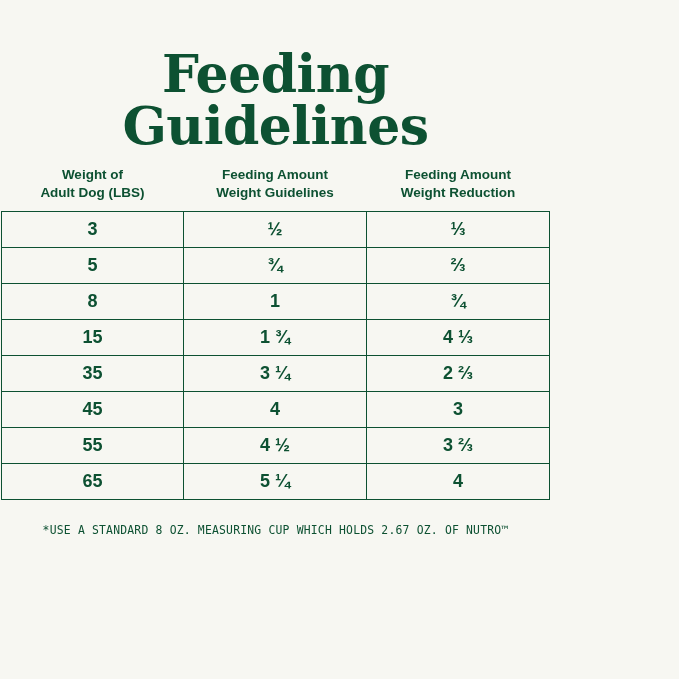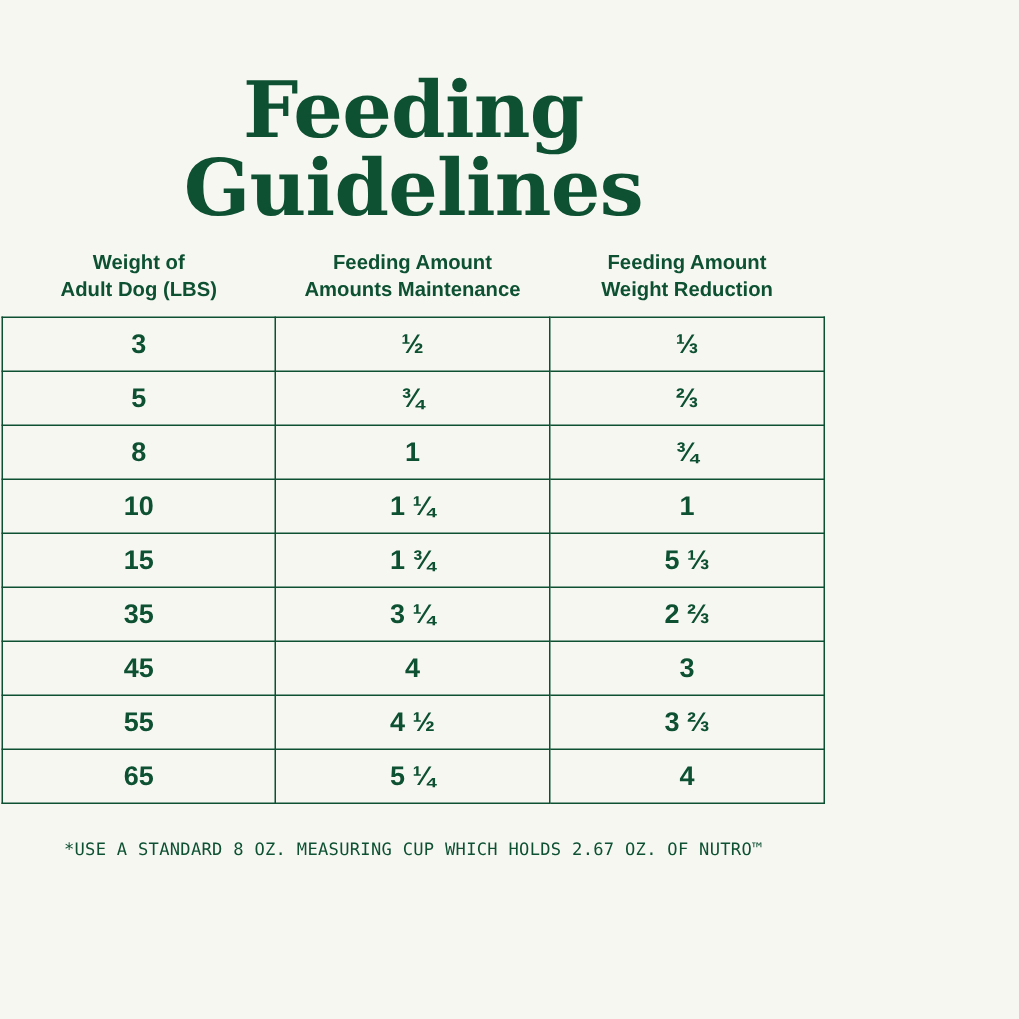--- a/index.html
+++ b/index.html
@@ -94,21 +94,21 @@
 
   <table class="guidelines">
     <thead>
       <tr>
         <th class="col-w">
           <span class="hdr-line">Weight of</span>
           <span class="hdr-line">Adult Dog (LBS)</span>
         </th>
         <th class="col-m">
           <span class="hdr-line">Feeding Amount</span>
-          <span class="hdr-line">Amounts Maintenance</span>
+          <span class="hdr-line">Weight Guidelines</span>
         </th>
         <th class="col-r">
           <span class="hdr-line">Feeding Amount</span>
           <span class="hdr-line">Weight Reduction</span>
         </th>
       </tr>
     </thead>
     <tbody>
       <tr>
         <td>3</td>
@@ -119,28 +119,23 @@
         <td>5</td>
         <td>¾</td>
         <td>⅔</td>
       </tr>
       <tr>
         <td>8</td>
         <td>1</td>
         <td>¾</td>
       </tr>
       <tr>
-        <td>10</td>
-        <td>1 ¼</td>
-        <td>1</td>
-      </tr>
-      <tr>
         <td>15</td>
         <td>1 ¾</td>
-        <td>5 ⅓</td>
+        <td>4 ⅓</td>
       </tr>
       <tr>
         <td>35</td>
         <td>3 ¼</td>
         <td>2 ⅔</td>
       </tr>
       <tr>
         <td>45</td>
         <td>4</td>
         <td>3</td>

